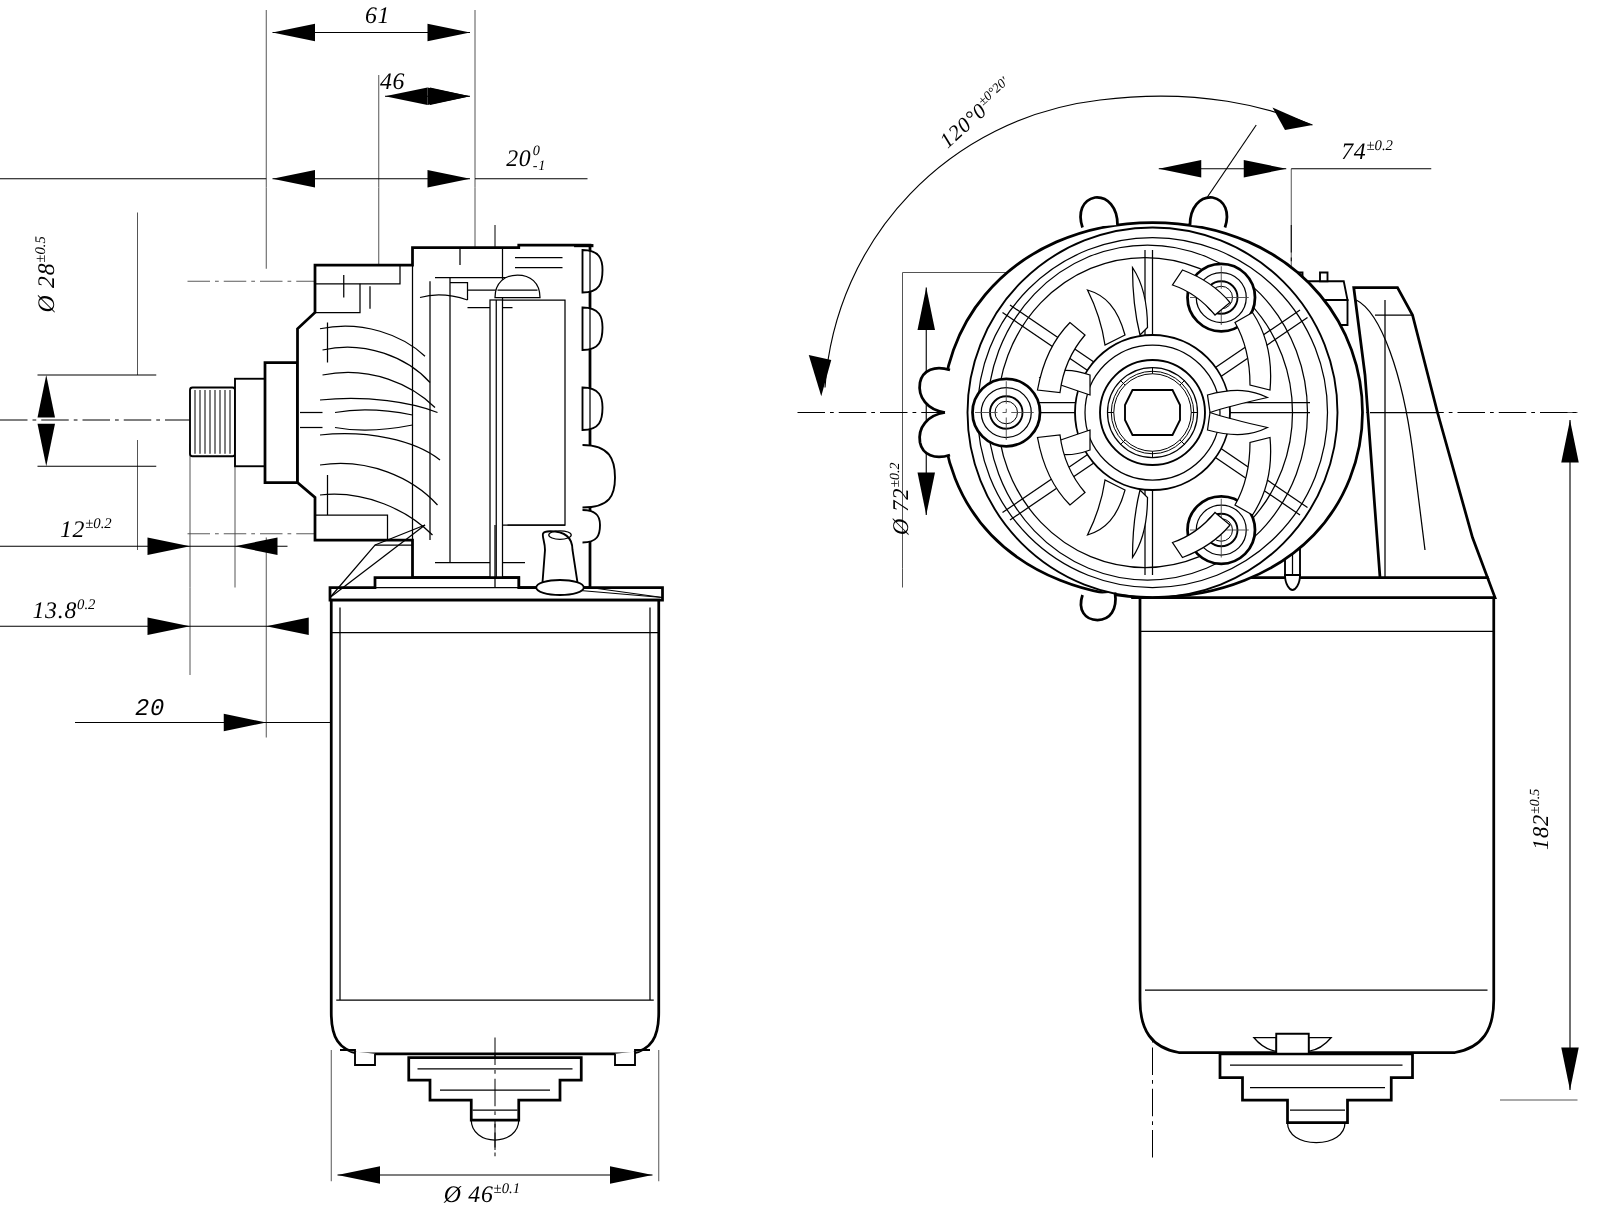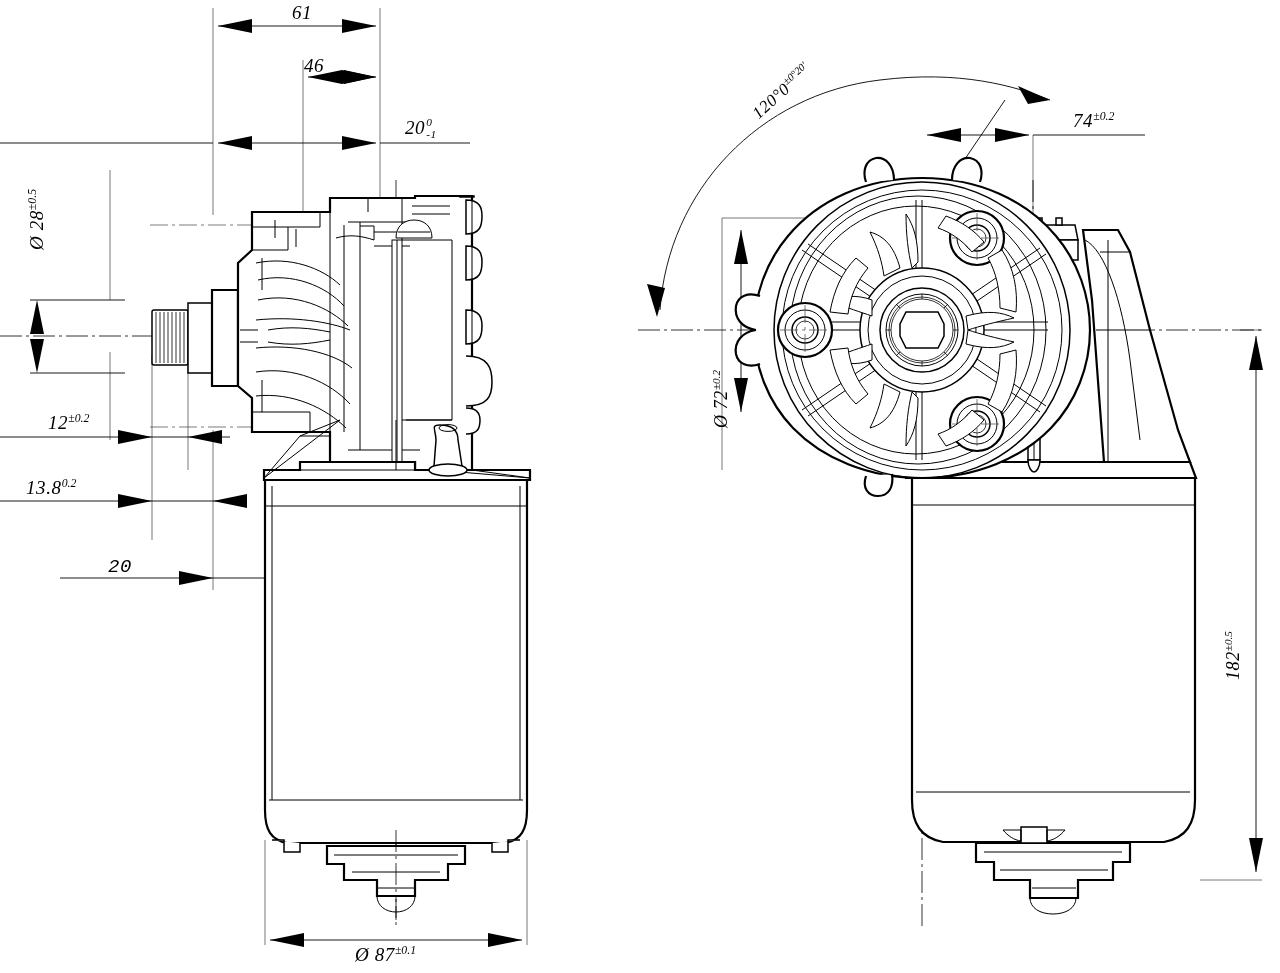--- a/index.html
+++ b/index.html
@@ -456,21 +456,21 @@
 
   <div class="dim-label" style="left:26px; top:477px;text-align:right;">
     <span>13.8</span><sup>0.2</sup>
   </div>
 
   <div class="dim-label" style="left:108px; top:556px;font-family:Liberation Mono, monospace;">
     <span>20</span>
   </div>
 
   <div class="dim-label" style="left:355px; top:944px; font-size:19px;">
-    <span>Ø 87</span><sup>±0.1</sup>
+    <span>Ø 46</span><sup>±0.1</sup>
   </div>
 
   <div class="dim-label rot-arc1" style="left:748px; top:108px; font-size:17px;">
     <span>120°0</span><sup>±0°20′</sup>
   </div>
 
   <div class="dim-label" style="left:1073px; top:110px;">
     <span>74</span><sup>±0.2</sup>
   </div>
 

